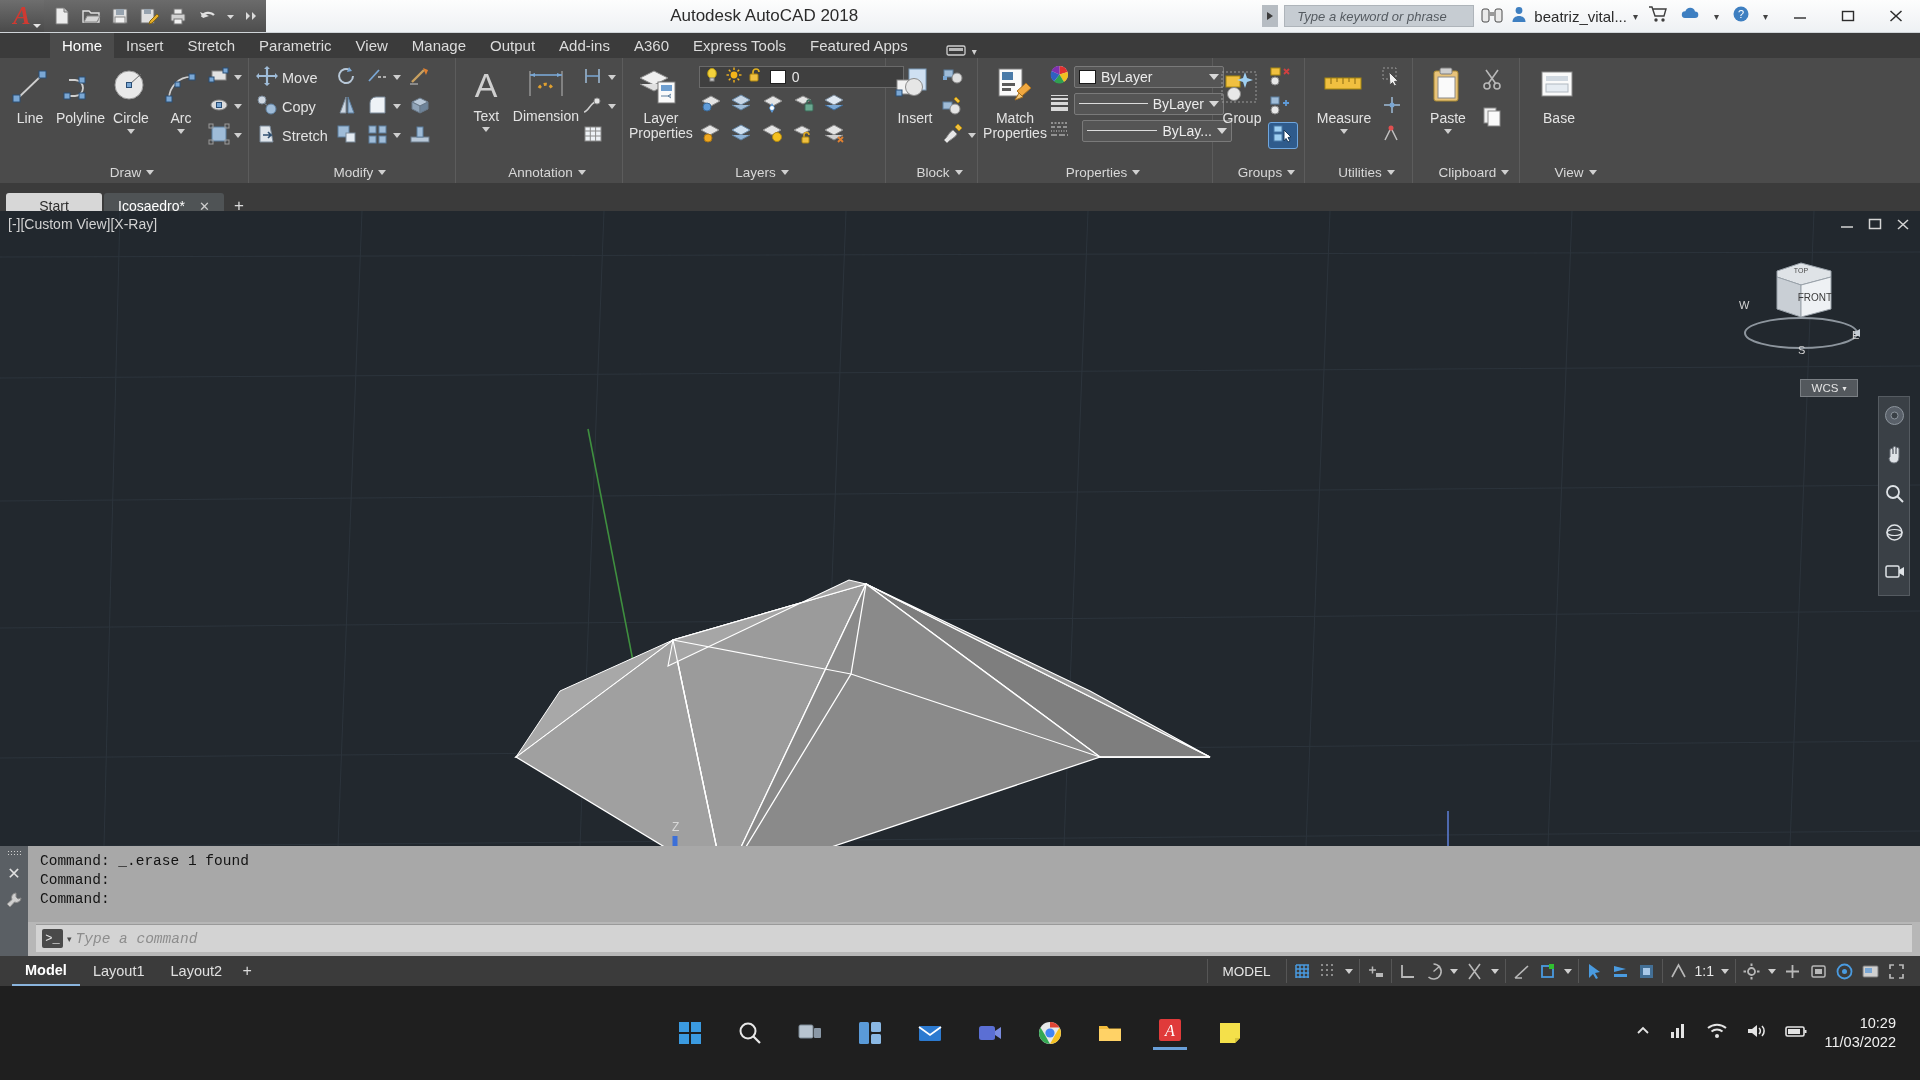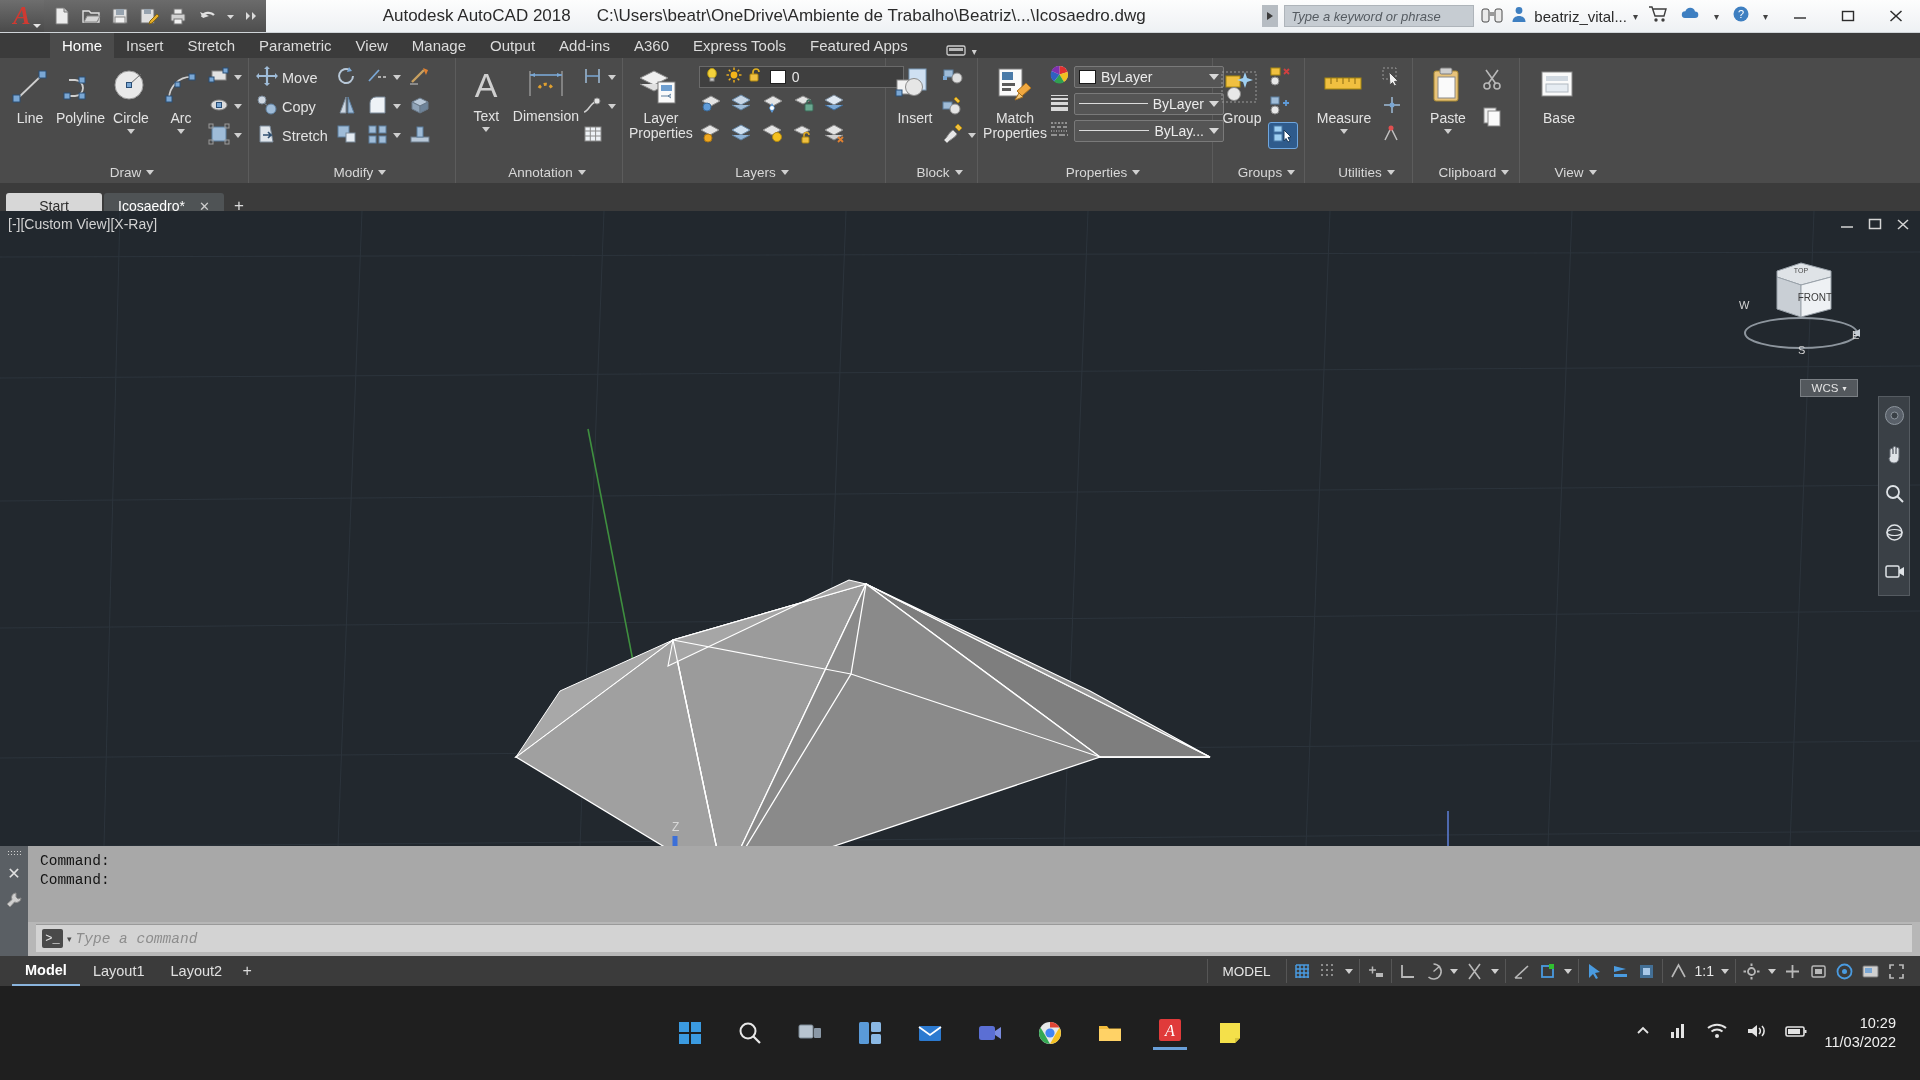--- a/index.html
+++ b/index.html
@@ -48,21 +48,21 @@
   .search-arrow {
     width: 16px; height: 22px; background: #b6bcc2;
     display: flex; align-items: center; justify-content: center;
   }
   .search-arrow i {
     border-top: 4px solid transparent; border-bottom: 4px solid transparent;
     border-left: 6px solid #3b3b3b; display: block;
   }
   .search-box {
     width: 190px; height: 22px; background: #c6ccd2; border: 1px solid #aeb4ba;
-    display: flex; align-items: center; padding-left: 6px;
+    display: flex; align-items: center; padding-left: 12px;
   }
   .search-box span { font-size: 13px; color: #555b61; font-style: italic; }
   .binocular { width: 24px; height: 20px; }
   .user-zone { display: flex; align-items: center; gap: 6px; margin-right: 10px; }
   .user-name { font-size: 15px; color: #2b2b2b; }
   .tb-icons { display: flex; align-items: center; gap: 12px; margin-right: 8px; }
   .win-ctrls { display: flex; align-items: center; height: 33px; }
   .win-btn {
     width: 48px; height: 33px; display: flex; align-items: center; justify-content: center;
   }
@@ -293,21 +293,20 @@
       <div class="qicon" style="width:16px">
         <svg width="16" height="20" viewBox="0 0 16 20">
             <path d="M2 6l4 4-4 4z" fill="#e2e2e2"></path>
             <path d="M8 6l4 4-4 4z" fill="#e2e2e2"></path>
           </svg>
       </div>
     </div>
 
     <div class="title-text-wrap">
       <span class="title-app">Autodesk AutoCAD 2018</span>
-      <span class="title-file">C:\Users\beatr\OneDrive\Ambiente de Trabalho\Beatriz\...\Icosaedro.dwg</span>
     </div>
 
     <div class="search-zone">
       <div class="search-arrow">
           <i></i>
         </div>
       <div class="search-box">
         <span>Type a keyword or phrase</span>
       </div>
     </div>
@@ -879,21 +878,21 @@
                   <rect x="1" y="10" width="17" height="3" fill="#d8d8d8"></rect>
                   <rect x="1" y="15" width="17" height="4" fill="#d8d8d8"></rect>
                 </svg>
             </span>
             <div class="prop-combo">
               <span class="lt-line"></span>
               <span class="ptext" style="flex:none">ByLayer</span>
               <span class="pcaret"></span>
             </div>
           </div>
-          <div style="display:flex;align-items:center;gap:5px">
+          <div style="display:flex;align-items:center;gap:13px">
             <span>
               <svg width="19" height="19" viewBox="0 0 19 19">
                   <line x1="1" y1="4" x2="18" y2="4" stroke="#d8d8d8" stroke-dasharray="2 1.5"></line>
                   <line x1="1" y1="8" x2="18" y2="8" stroke="#d8d8d8" stroke-dasharray="4 2"></line>
                   <line x1="1" y1="12" x2="18" y2="12" stroke="#d8d8d8" stroke-dasharray="1 1.5"></line>
                   <line x1="1" y1="16" x2="18" y2="16" stroke="#d8d8d8" stroke-dasharray="6 2"></line>
                 </svg>
             </span>
             <div class="prop-combo">
               <span class="lt-line"></span>
@@ -1212,20 +1211,21 @@
       <span class="cmd-grip"></span>
       <span style="color:#e0e0e0;font-size:16px;line-height:14px">✕</span>
       <span>
         <svg width="18" height="18" viewBox="0 0 18 18">
             <path d="M11 2a4.5 4.5 0 0 0-4 6.5L2 13l3 3 4.5-5A4.5 4.5 0 0 0 16 7l-3 1-2-2z" fill="#cfcfcf" stroke="#8a8a8a"></path>
           </svg>
       </span>
     </div>
     <div class="cmd-body">
       <div class="cmd-history">
+        <div>Command: _.erase 1 found</div>
         <div>Command:</div>
         <div>Command:</div>
       </div>
       <div class="cmd-input-row">
         <span class="cmd-prompt-ico">&gt;_</span>
         <span style="font-size:9px;color:#4a4a4a">▾</span>
         <span class="cmd-placeholder">Type a command</span>
       </div>
     </div>
   </div>

